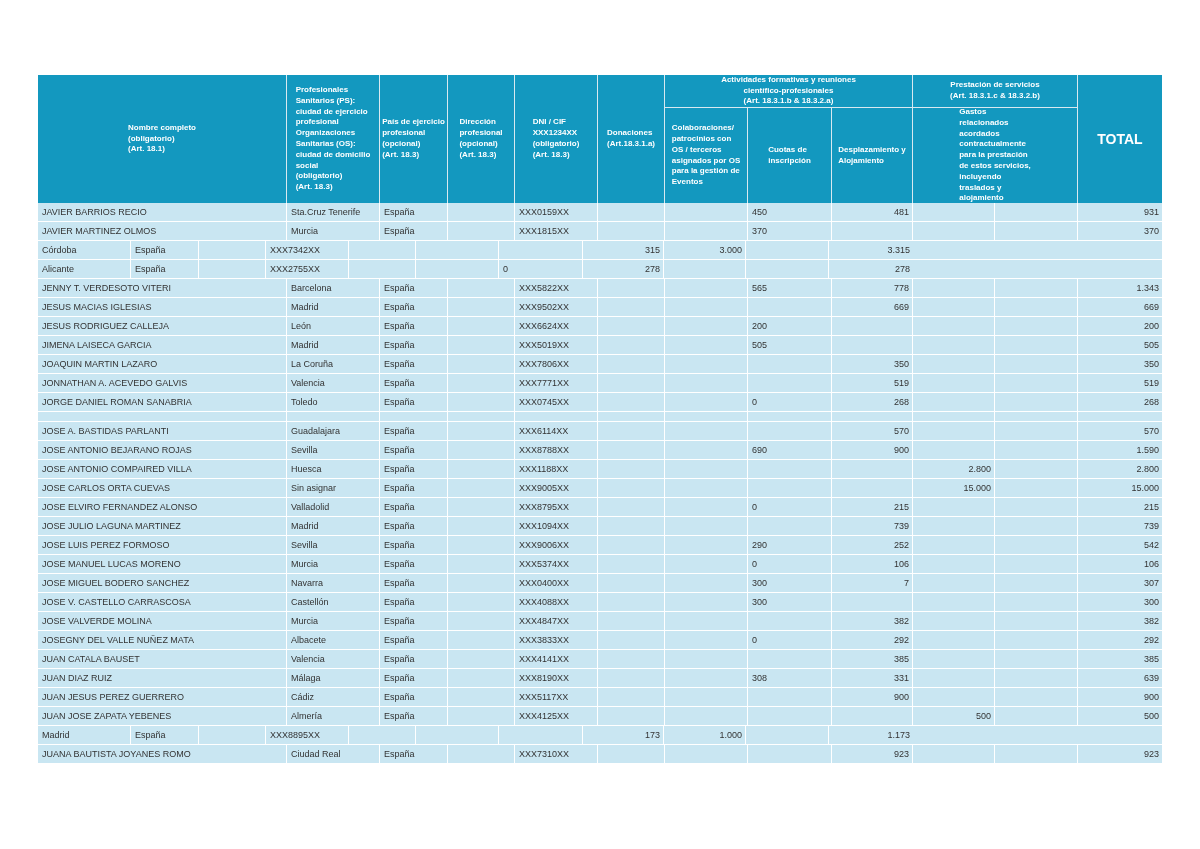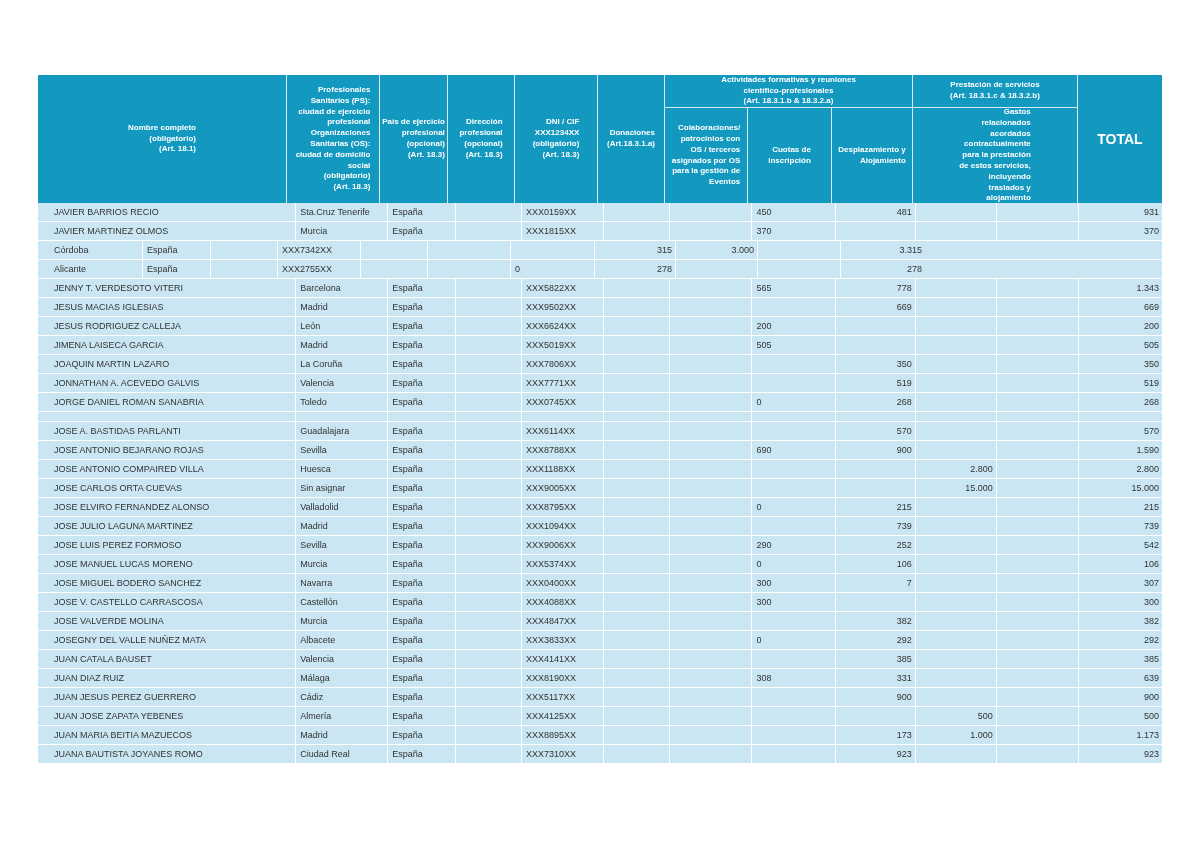--- a/index.html
+++ b/index.html
@@ -4,39 +4,39 @@
 <style>
   html,body{margin:0;padding:0;background:#fff;}
   .sheet{position:relative;width:1200px;height:849px;background:#ffffff;overflow:hidden;
          font-family:"Liberation Sans",sans-serif;}
   .tbl{position:absolute;left:38px;top:75px;width:1124px;}
 
   
   .h{display:flex;height:128px;background:#1398BF;color:#ffffff;font-weight:bold;
      font-size:8px;line-height:1.35;}
   .hc{box-sizing:border-box;display:flex;align-items:center;justify-content:center;
-      text-align:right;white-space:pre-line;border-right:1px solid #d8e9f0;
+      text-align:left;white-space:pre-line;border-right:1px solid #d8e9f0;
       overflow:hidden;padding:1px;}
   .h>.hc{height:128px;}
   .hg{box-sizing:border-box;display:flex;flex-direction:column;border-right:1px solid #d8e9f0;}
   .hgl{box-sizing:border-box;height:33px;display:flex;align-items:center;justify-content:center;
        text-align:center;white-space:pre-line;border-bottom:1px solid #d8e9f0;padding:1px;overflow:hidden;}
   .hgs{flex:1;display:flex;overflow:hidden;}
   .hgs .hc{height:auto;}
   .hgs .hc:last-child{border-right:none;width:auto;flex:1;}
   .h .c11{border-right:none;font-size:14px;}
 
   
   .c0{width:249px}.c1{width:93px}.c2{width:68px}.c3{width:67px}.c4{width:83px}.c5{width:67px}
   .c6{width:83px}.c7{width:84px}.c8{width:81px}.c9{width:82px}.c10{width:83px}.c11{width:84px}
   .hg-act{width:248px}.hg-pre{width:165px}
 
   
   .row{display:flex;height:19px;background:#C9E6F2;border-bottom:1px solid #ffffff;
-       box-sizing:border-box;padding-left:12px;}
+       box-sizing:border-box;}
   .row.spacer{height:10px;}
   .cell{box-sizing:border-box;border-right:1px solid #ffffff;font-size:9px;color:#333333;
         display:flex;align-items:center;overflow:hidden;white-space:nowrap;}
   .cell.al{padding-left:4px;justify-content:flex-start;}
   .cell.ar{padding-right:3px;justify-content:flex-end;}
   .cell.c11{border-right:none;}
 </style>
 </head>
 <body>
 
@@ -494,21 +494,20 @@
           <div class="cell c4 al">XXX4125XX</div>
           <div class="cell c5 ar"></div>
           <div class="cell c6 ar"></div>
           <div class="cell c7 al"></div>
           <div class="cell c8 ar"></div>
           <div class="cell c9 ar">500</div>
           <div class="cell c10 ar"></div>
           <div class="cell c11 ar">500</div>
         </div>
         <div class="row">
-          <div class="cell c0 al">JUAN MARIA BEITIA MAZUECOS</div>
           <div class="cell c1 al">Madrid</div>
           <div class="cell c2 al">España</div>
           <div class="cell c3 al"></div>
           <div class="cell c4 al">XXX8895XX</div>
           <div class="cell c5 ar"></div>
           <div class="cell c6 ar"></div>
           <div class="cell c7 al"></div>
           <div class="cell c8 ar">173</div>
           <div class="cell c9 ar">1.000</div>
           <div class="cell c10 ar"></div>

